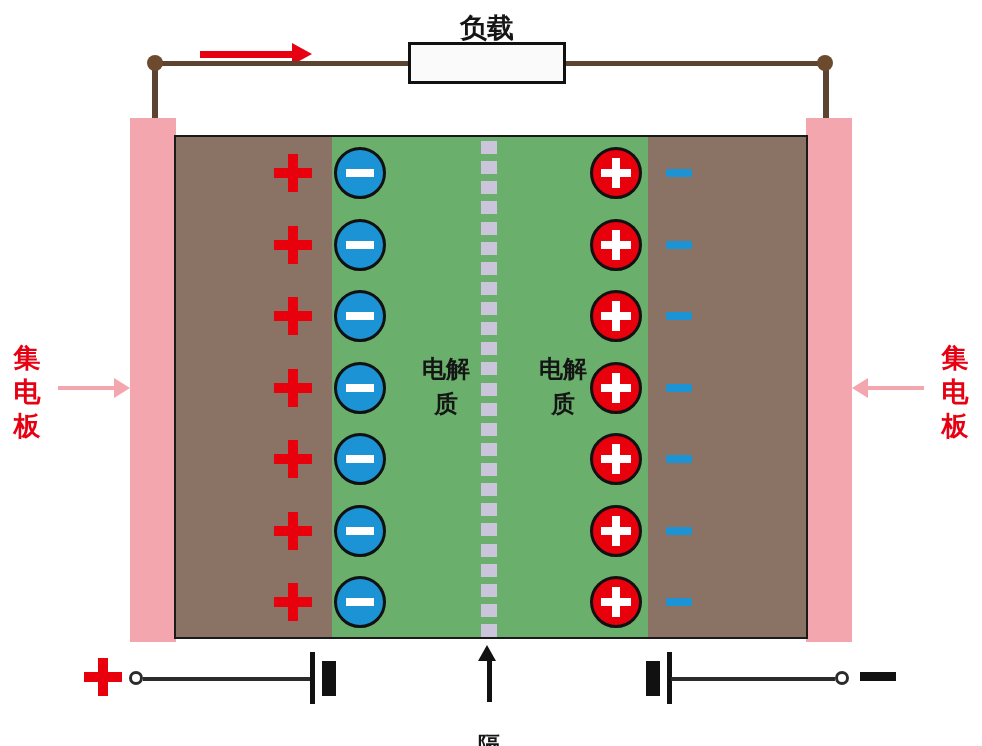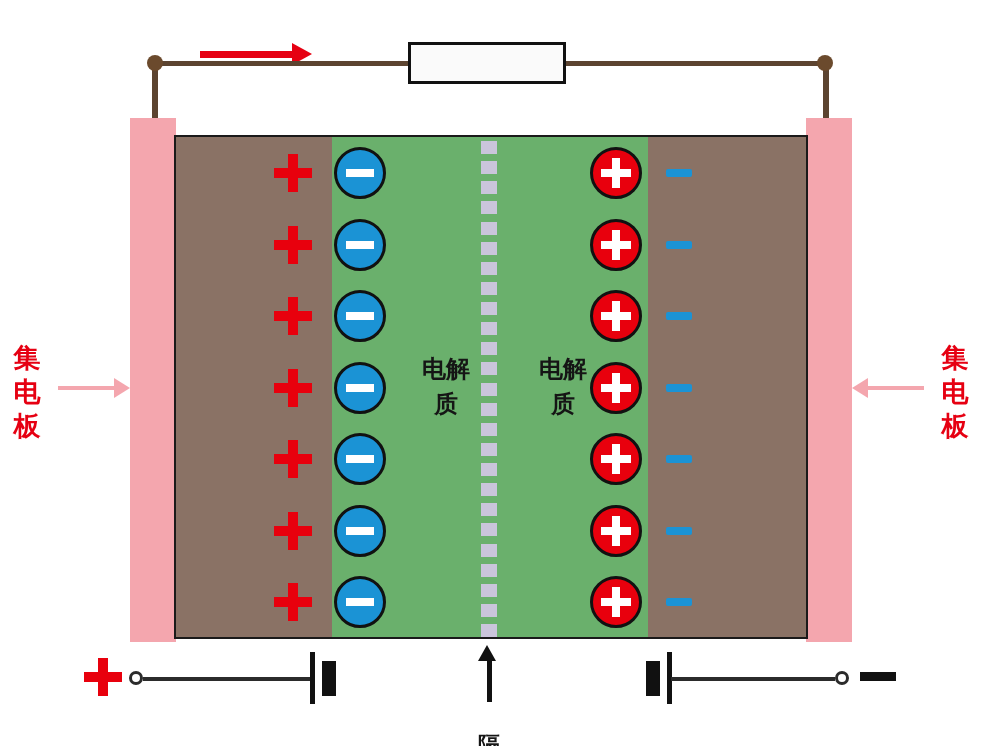--- a/index.html
+++ b/index.html
@@ -107,20 +107,21 @@
   .sep-label{ left:476px; top:733px; width:26px; font-size:22px; line-height:1.05;
     font-weight:600; color:#151515; text-align:center; }
 </style>
 </head>
 <body>
 
 <div class="stage">
 
   <div class="cur-arrow-line"></div>
   <div class="cur-arrow-head"></div>
+  <div class="load-label">负载</div>
   <div class="top-wire"></div>
   <div class="post-left"></div>
   <div class="post-right"></div>
   <div class="joint joint-left"></div>
   <div class="joint joint-right"></div>
   <div class="load-box"></div>
 
   <div class="plate plate-left"></div>
   <div class="plate plate-right"></div>
   <div class="electrode electrode-left"></div>

